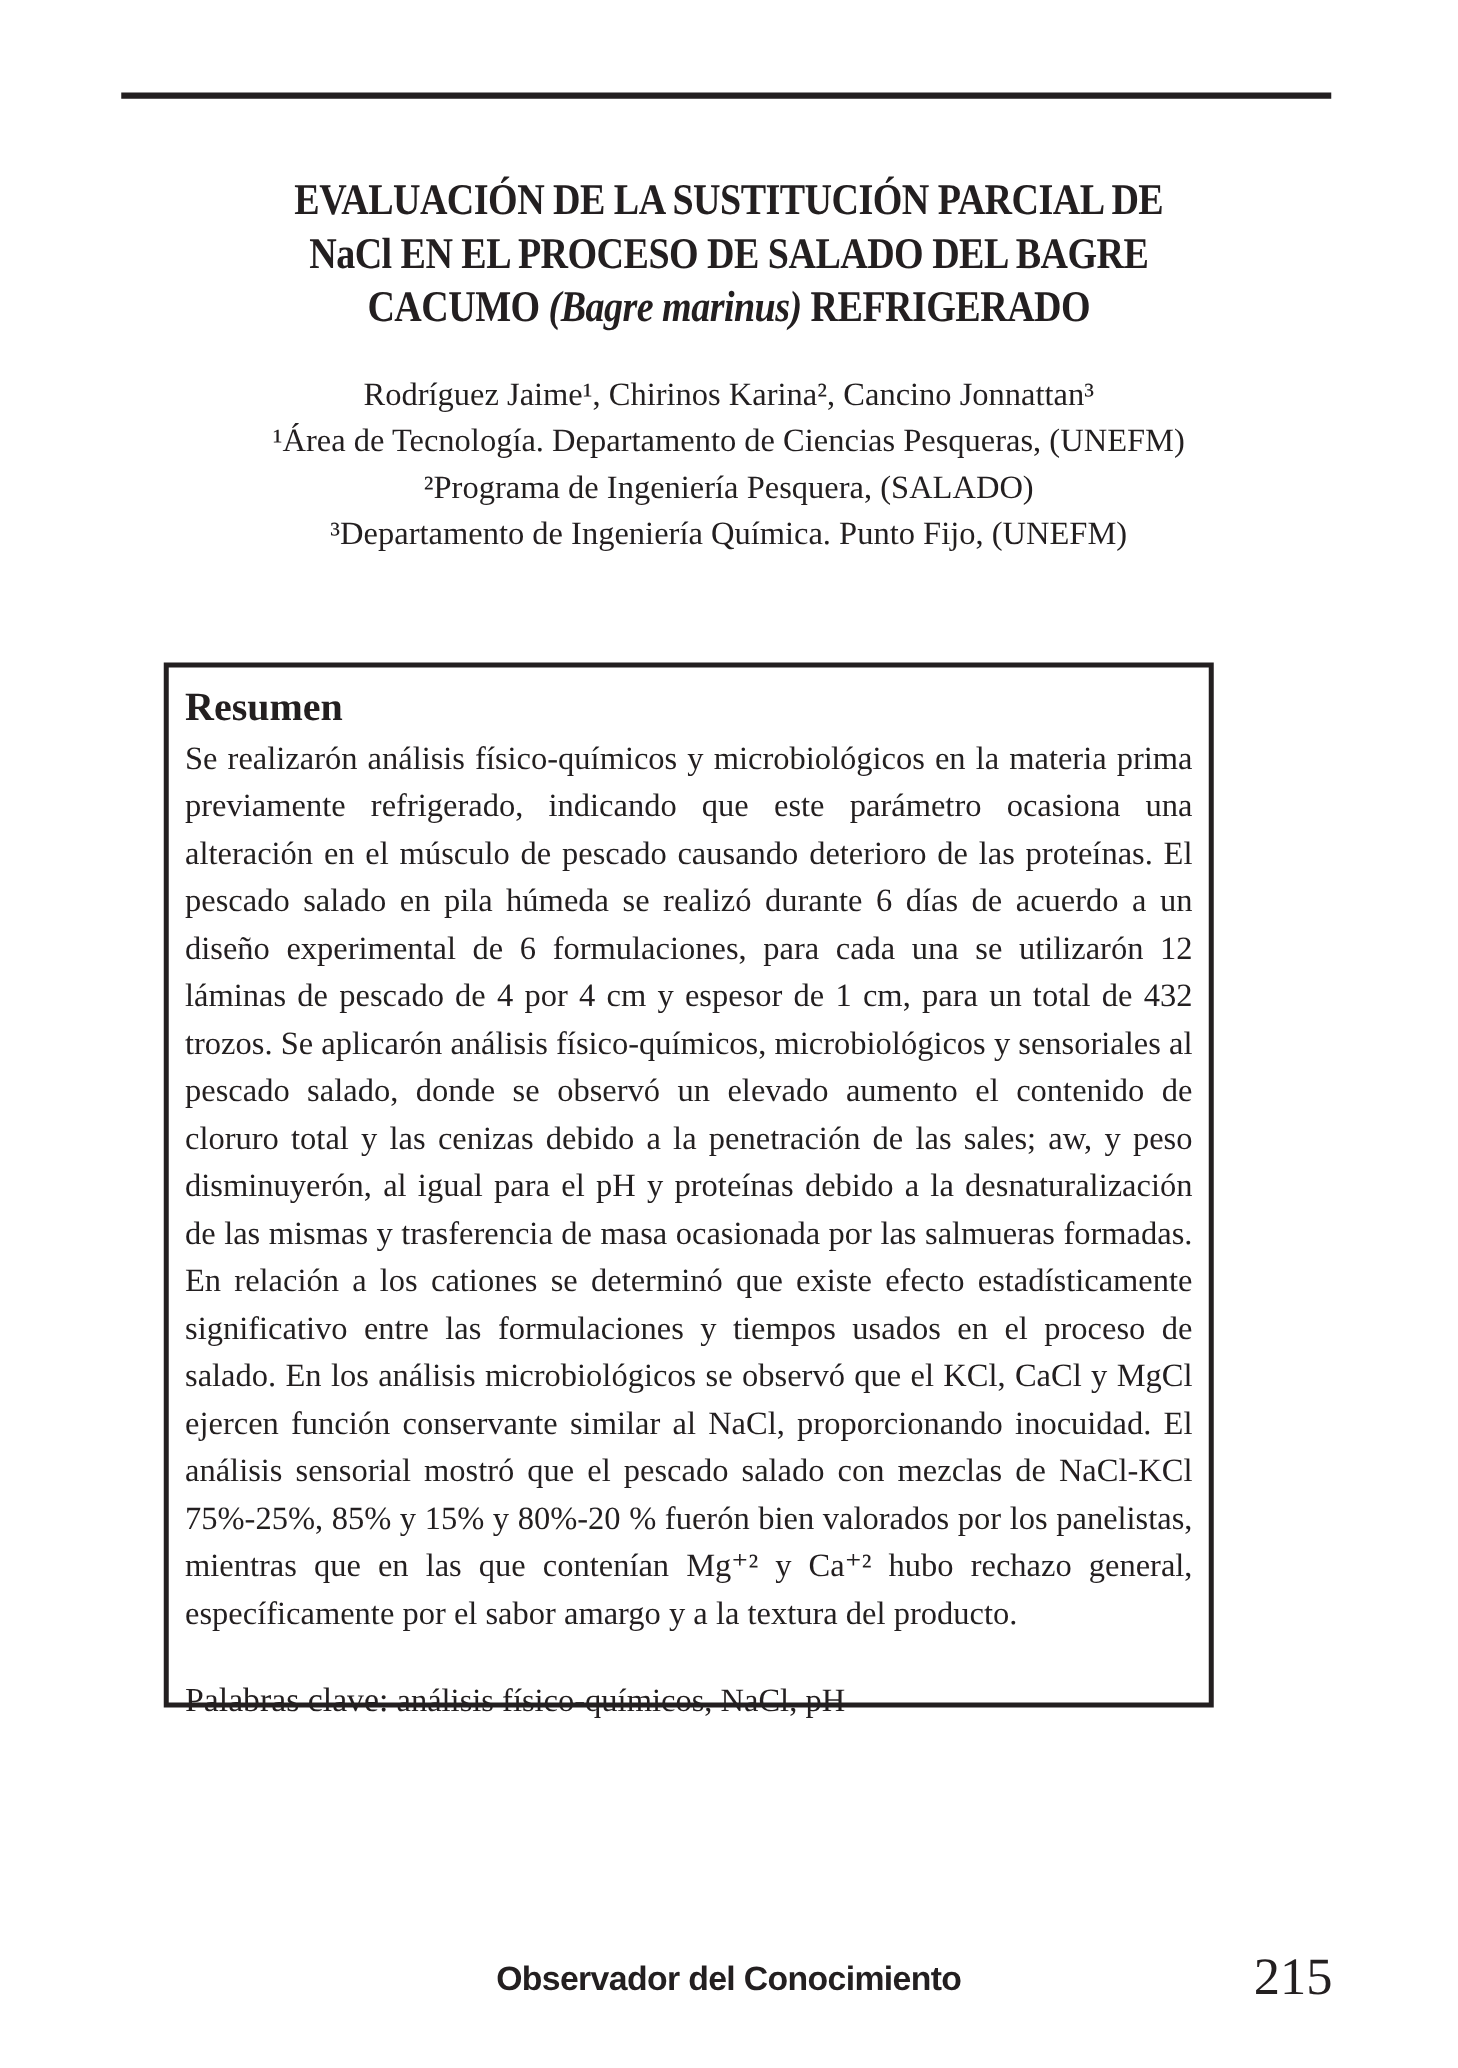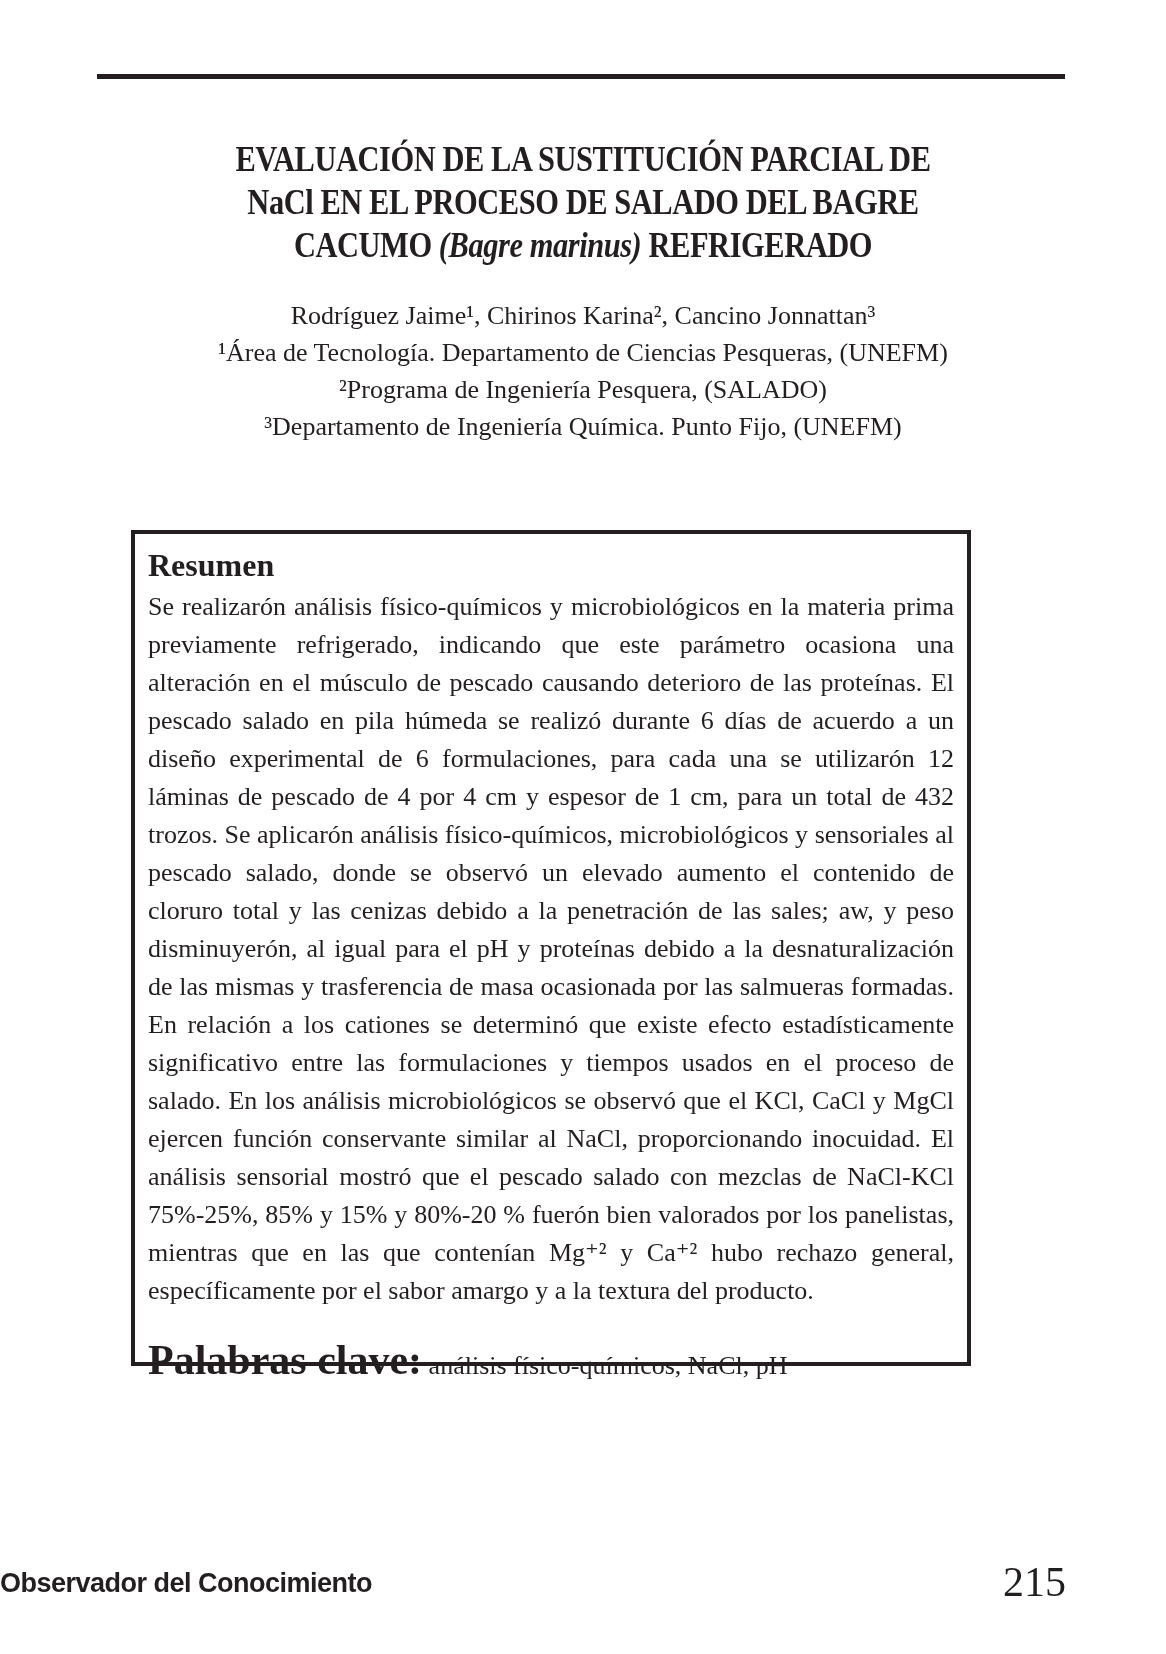--- a/index.html
+++ b/index.html
@@ -72,30 +72,30 @@
     font-size: 26px;
     line-height: 38px;
     text-align: justify;
   }
   .keywords-line {
     margin-top: 30px;
     font-size: 26px;
     line-height: 40px;
   }
   .keywords-label {
-    font-size: 42px;
-    font-weight: bold;
+    font-size: 27px;
+    font-weight: normal;
   }
 
   .footer-journal {
     position: absolute;
     top: 1568px;
     left: 0;
     width: 1166px;
-    text-align: left;
+    text-align: center;
     font-family: "Liberation Sans", "DejaVu Sans", sans-serif;
     font-weight: bold;
     font-size: 27px;
     letter-spacing: -0.5px;
   }
   .footer-page-number {
     position: absolute;
     top: 1558px;
     right: 100px;
     font-size: 42px;

